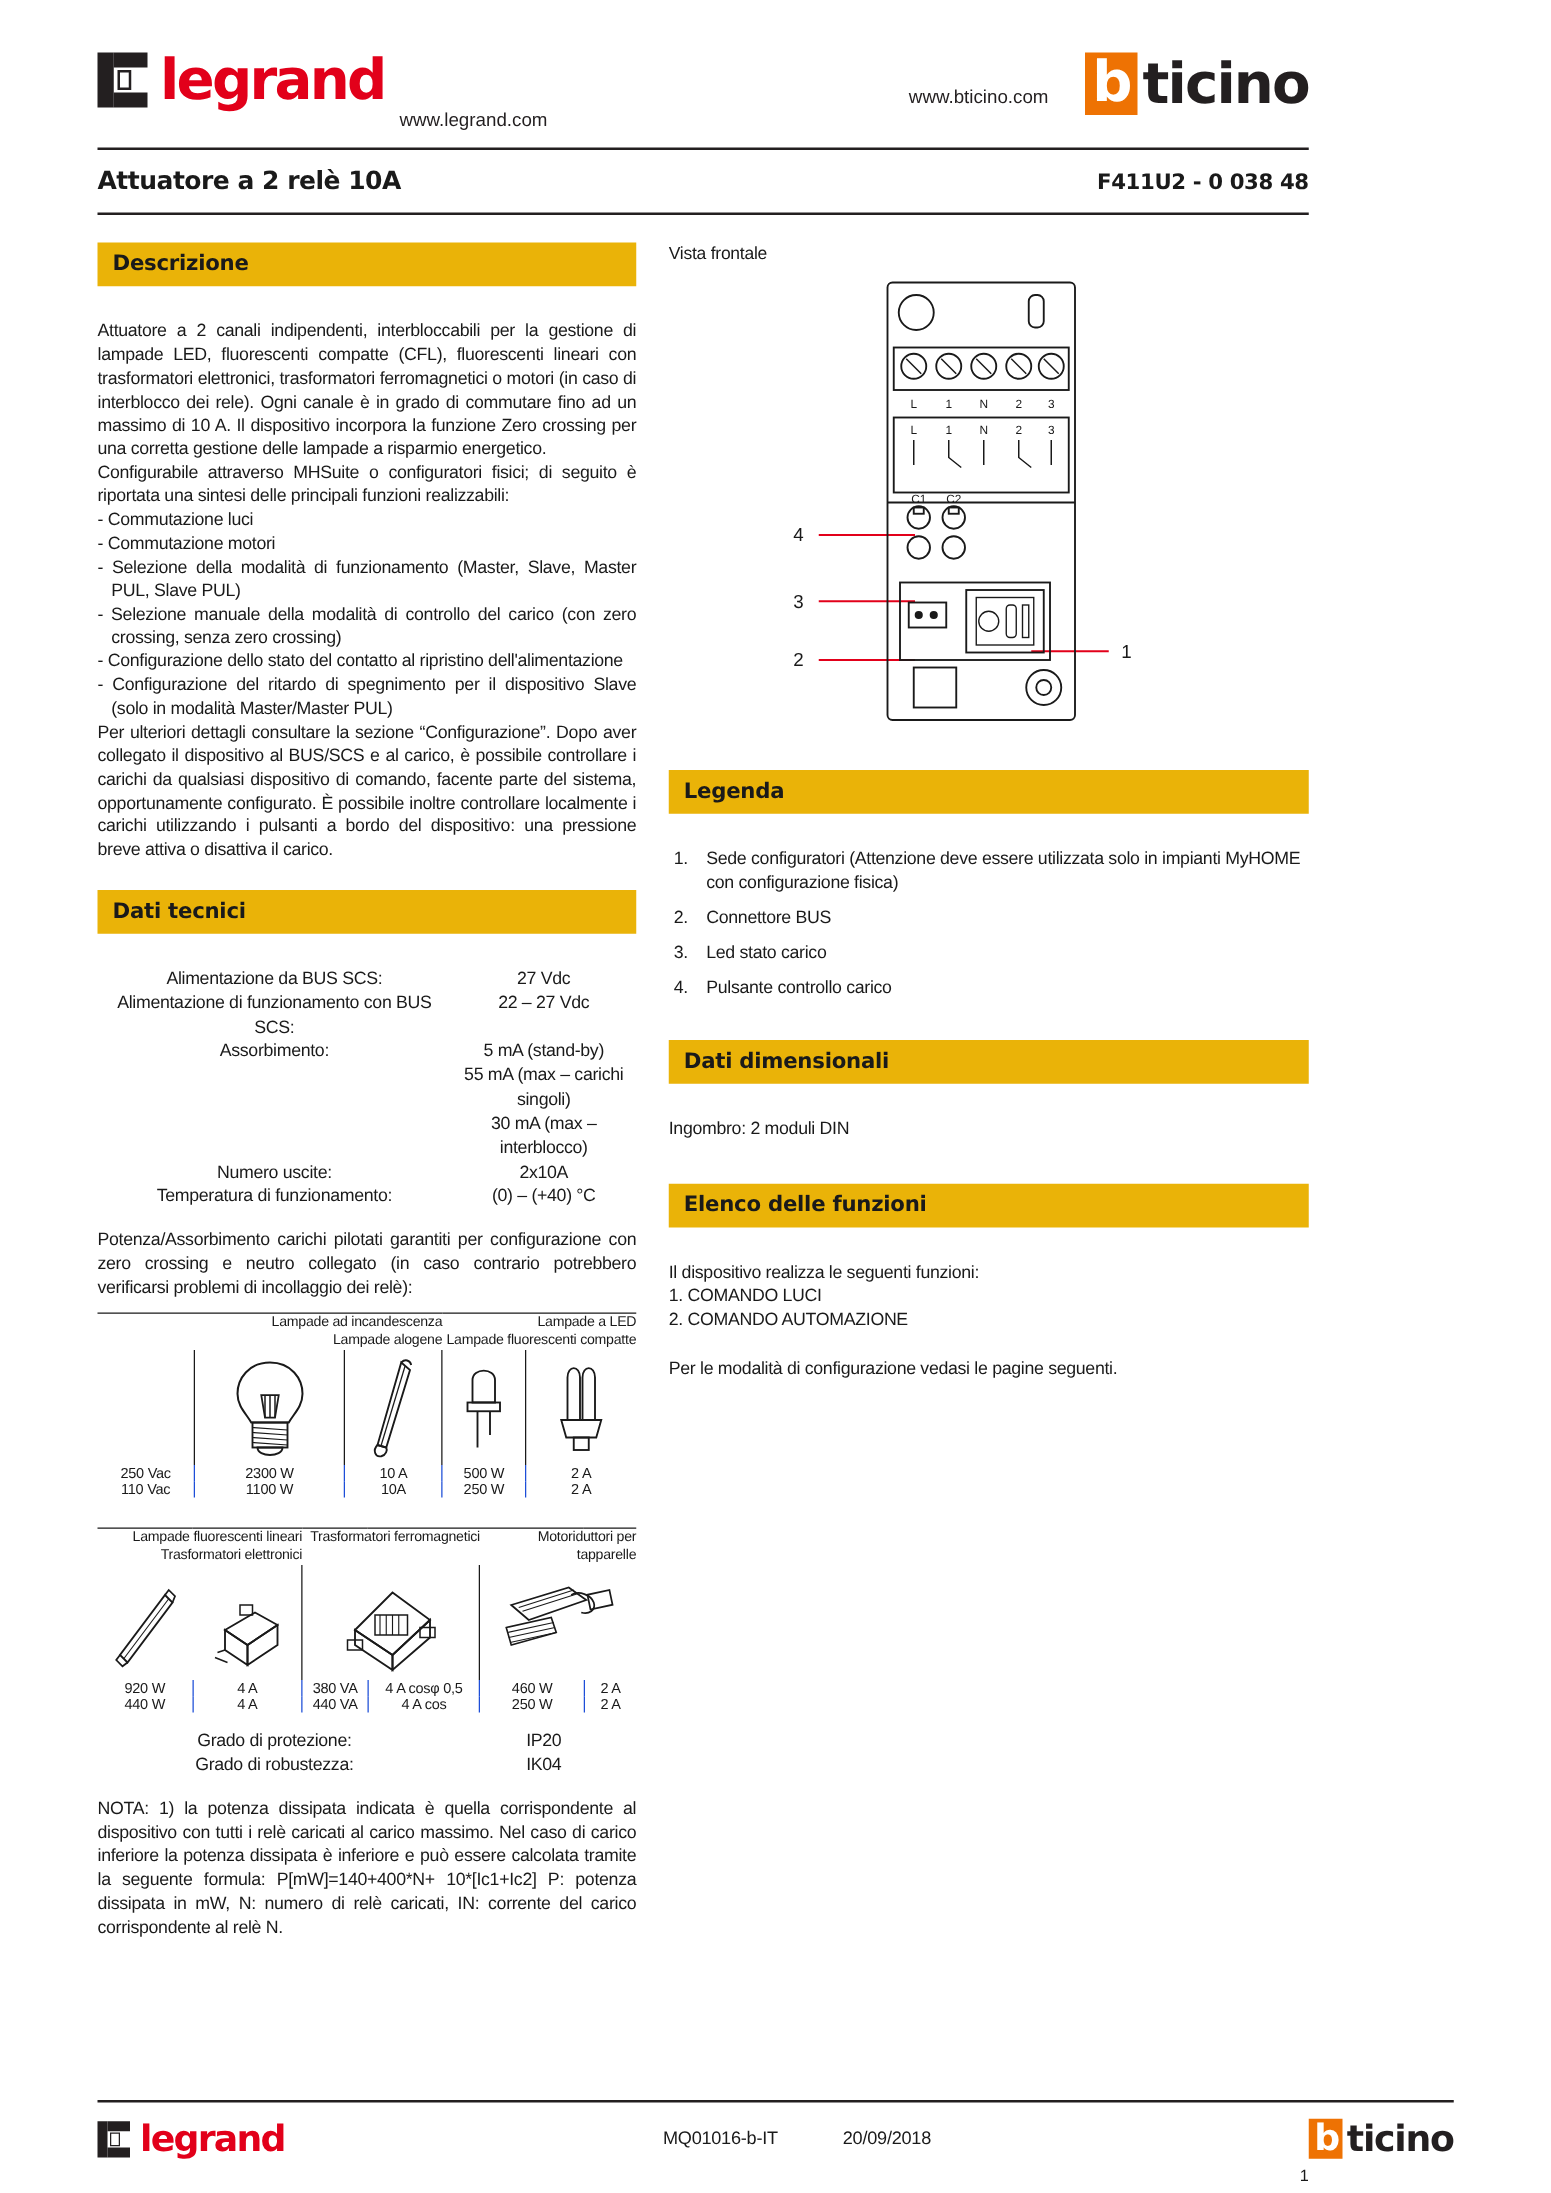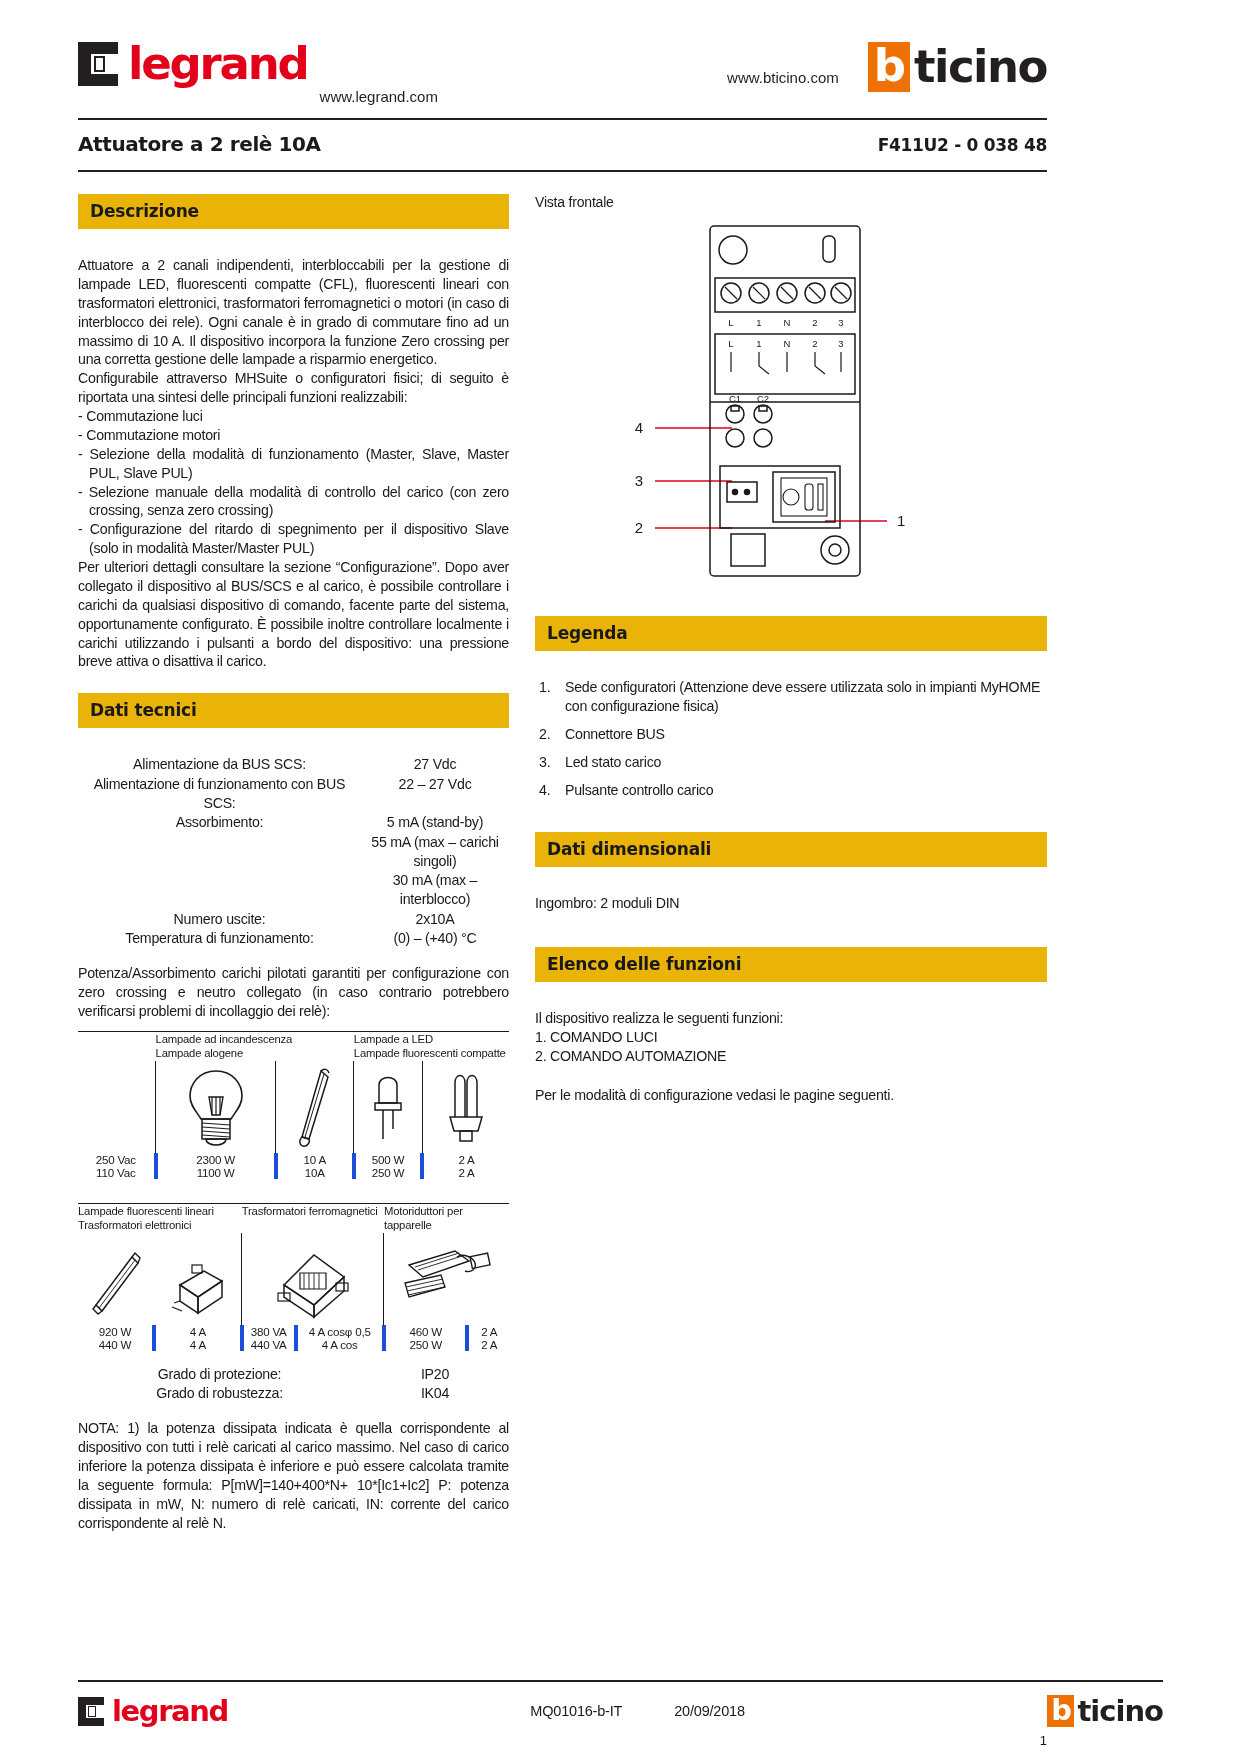--- a/index.html
+++ b/index.html
@@ -54,25 +54,25 @@
 
   
   .spec { display: flex; font-size: 14.2px; line-height: 1.36; letter-spacing: -0.25px; text-align: center; }
   .spec .lbl { width: 283px; flex: none; }
   .spec .val { flex: 1; }
 
   
   table.loadtab { width: 100%; border-collapse: collapse; font-size: 11.5px; letter-spacing: -0.2px; }
   table.loadtab td, table.loadtab th { border: 0; padding: 0; }
   .tbl-wrap { margin-top: 10px; }
-  .thead-row td { text-align: left; vertical-align: top; padding: 5px 3px 0 3px; font-size: 11.3px; line-height: 1.28; }
+  .thead-row td { text-align: right; vertical-align: top; padding: 5px 3px 0 3px; font-size: 11.3px; line-height: 1.28; }
   .vline { border-left: 1px solid #1a1a1a; }
   .topline { border-top: 1px solid #1a1a1a; }
   .datarow td { text-align: center; padding: 3px 2px; font-size: 11.6px; border-bottom: 1px solid #1a1a1a; }
-  .datarow td.vline { border-left: 4px solid #1d4ed8; }
+  .datarow td.vline { border-left: 1px solid #1d4ed8; }
   .icons-row td { height: 92px; vertical-align: bottom; text-align: center; padding-bottom: 2px; }
   .icons-row td.vline { border-left: 1px solid #1a1a1a; }
 
   
   .vista-label { font-size: 14px; letter-spacing: -0.2px; margin-bottom: 6px; }
   .device-area { position: relative; height: 400px; }
   ol.legenda { list-style: none; counter-reset: lg; font-size: 14.2px; line-height: 1.33; letter-spacing: -0.25px; }
   ol.legenda li { counter-increment: lg; position: relative; padding-left: 30px; margin-bottom: 9px; }
   ol.legenda li::before { content: counter(lg) "."; position: absolute; left: 4px; top: 0; }
 
@@ -137,20 +137,21 @@
       <div class="sec-head">Descrizione</div>
 
       <p class="body">Attuatore a 2 canali indipendenti, interbloccabili per la gestione di lampade LED, fluorescenti compatte (CFL), fluorescenti lineari con trasformatori elettronici, trasformatori ferromagnetici o motori (in caso di interblocco dei rele). Ogni canale è in grado di commutare fino ad un massimo di 10 A. Il dispositivo incorpora la funzione Zero crossing per una corretta gestione delle lampade a risparmio energetico.</p>
       <p class="body">Configurabile attraverso MHSuite o configuratori fisici; di seguito è riportata una sintesi delle principali funzioni realizzabili:</p>
 
       <ul class="dashlist">
         <li>- Commutazione luci</li>
         <li>- Commutazione motori</li>
         <li>- Selezione della modalità di funzionamento (Master, Slave, Master PUL, Slave PUL)</li>
         <li>- Selezione manuale della modalità di controllo del carico (con zero crossing, senza zero crossing)</li>
+        <li>- Configurazione dello stato del contatto al ripristino dell'alimentazione</li>
         <li>- Configurazione del ritardo di spegnimento per il dispositivo Slave (solo in modalità Master/Master PUL)</li>
       </ul>
 
       <p class="body">Per ulteriori dettagli consultare la sezione “Configurazione”. Dopo aver collegato il dispositivo al BUS/SCS e al carico, è possibile controllare i carichi da qualsiasi dispositivo di comando, facente parte del sistema, opportunamente configurato. È possibile inoltre controllare localmente i carichi utilizzando i pulsanti a bordo del dispositivo: una pressione breve attiva o disattiva il carico.</p>
 
       <div style="height:22px"></div>
 
       <div class="sec-head">Dati tecnici</div>
 
       <div>

